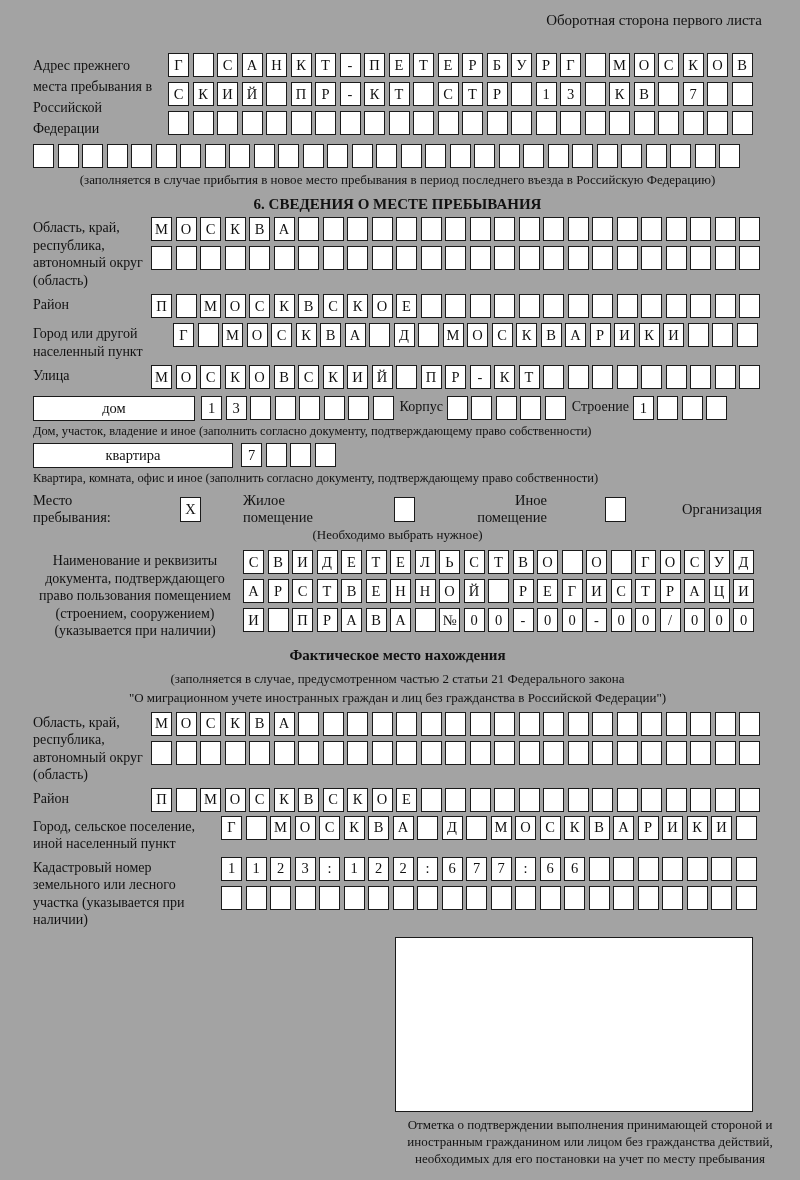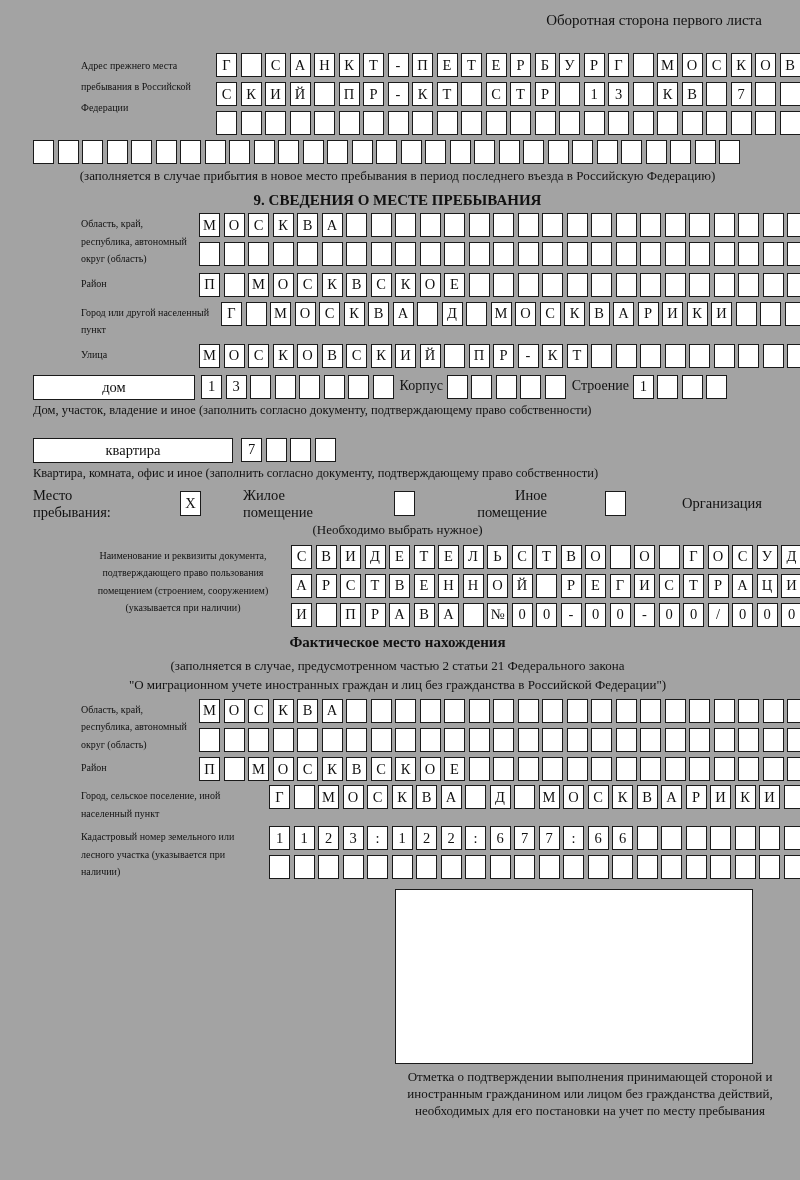--- a/index.html
+++ b/index.html
@@ -26,24 +26,23 @@
     box-sizing:border-box;
     display:flex;align-items:center;justify-content:center;
     font-size:14.5px;line-height:1;
     background:#fff;
   }
   .cellstack{display:flex;flex-direction:column;gap:5px;}
   
   .field{display:flex;align-items:flex-start;}
   .flabel{
     flex:none;
-    font-size:10px;line-height:17.5px;
+    font-size:14px;line-height:17.5px;
     padding-top:2px;padding-right:6px;
     box-sizing:border-box;
-    margin-left:48px;
   }
   .w135{width:135px;} .w118{width:118px;} .w140{width:140px;}
   .w210{width:210px;text-align:center;} .w188{width:188px;}
   .toplabel{line-height:21px;}
   .note{
     text-align:center;font-size:13px;margin-top:4px;
   }
   .sect-title{
     text-align:center;font-weight:bold;font-size:15px;margin-top:8px;
   }
@@ -190,21 +189,21 @@
       <span class="cell"></span>
       <span class="cell"></span>
       <span class="cell"></span>
       <span class="cell"></span>
       <span class="cell"></span>
       <span class="cell"></span>
       <span class="cell"></span>
     </div>
   <div class="note">(заполняется в случае прибытия в новое место пребывания в период последнего въезда в Российскую Федерацию)</div>
 
-  <div class="sect-title">9. СВЕДЕНИЯ О МЕСТЕ ПРЕБЫВАНИЯ</div>
+  <div class="sect-title">6. СВЕДЕНИЯ О МЕСТЕ ПРЕБЫВАНИЯ</div>
 
   <div class="field mt4">
     <div class="flabel w118">Область, край, республика, автономный округ (область)</div>
     <div class="cellstack">
       <div class="cellrow">
           <span class="cell">М</span>
           <span class="cell">О</span>
           <span class="cell">С</span>
           <span class="cell">К</span>
           <span class="cell">В</span>
@@ -374,21 +373,21 @@
     <div class="inline-lbl">Строение</div>
     <div class="cellrow">
         <span class="cell">1</span>
         <span class="cell"></span>
         <span class="cell"></span>
         <span class="cell"></span>
       </div>
   </div>
   <div class="caption">Дом, участок, владение и иное (заполнить согласно документу, подтверждающему право собственности)</div>
 
-  <div class="hrow" style="margin-top:20px;">
+  <div class="hrow" style="margin-top:4px;">
     <div class="wide-box" style="width:200px;">квартира</div>
     <div class="cellrow" style="margin-left:8px;">
         <span class="cell">7</span>
         <span class="cell"></span>
         <span class="cell"></span>
         <span class="cell"></span>
       </div>
   </div>
   <div class="caption">Квартира, комната, офис и иное (заполнить согласно документу, подтверждающему право собственности)</div>
 

